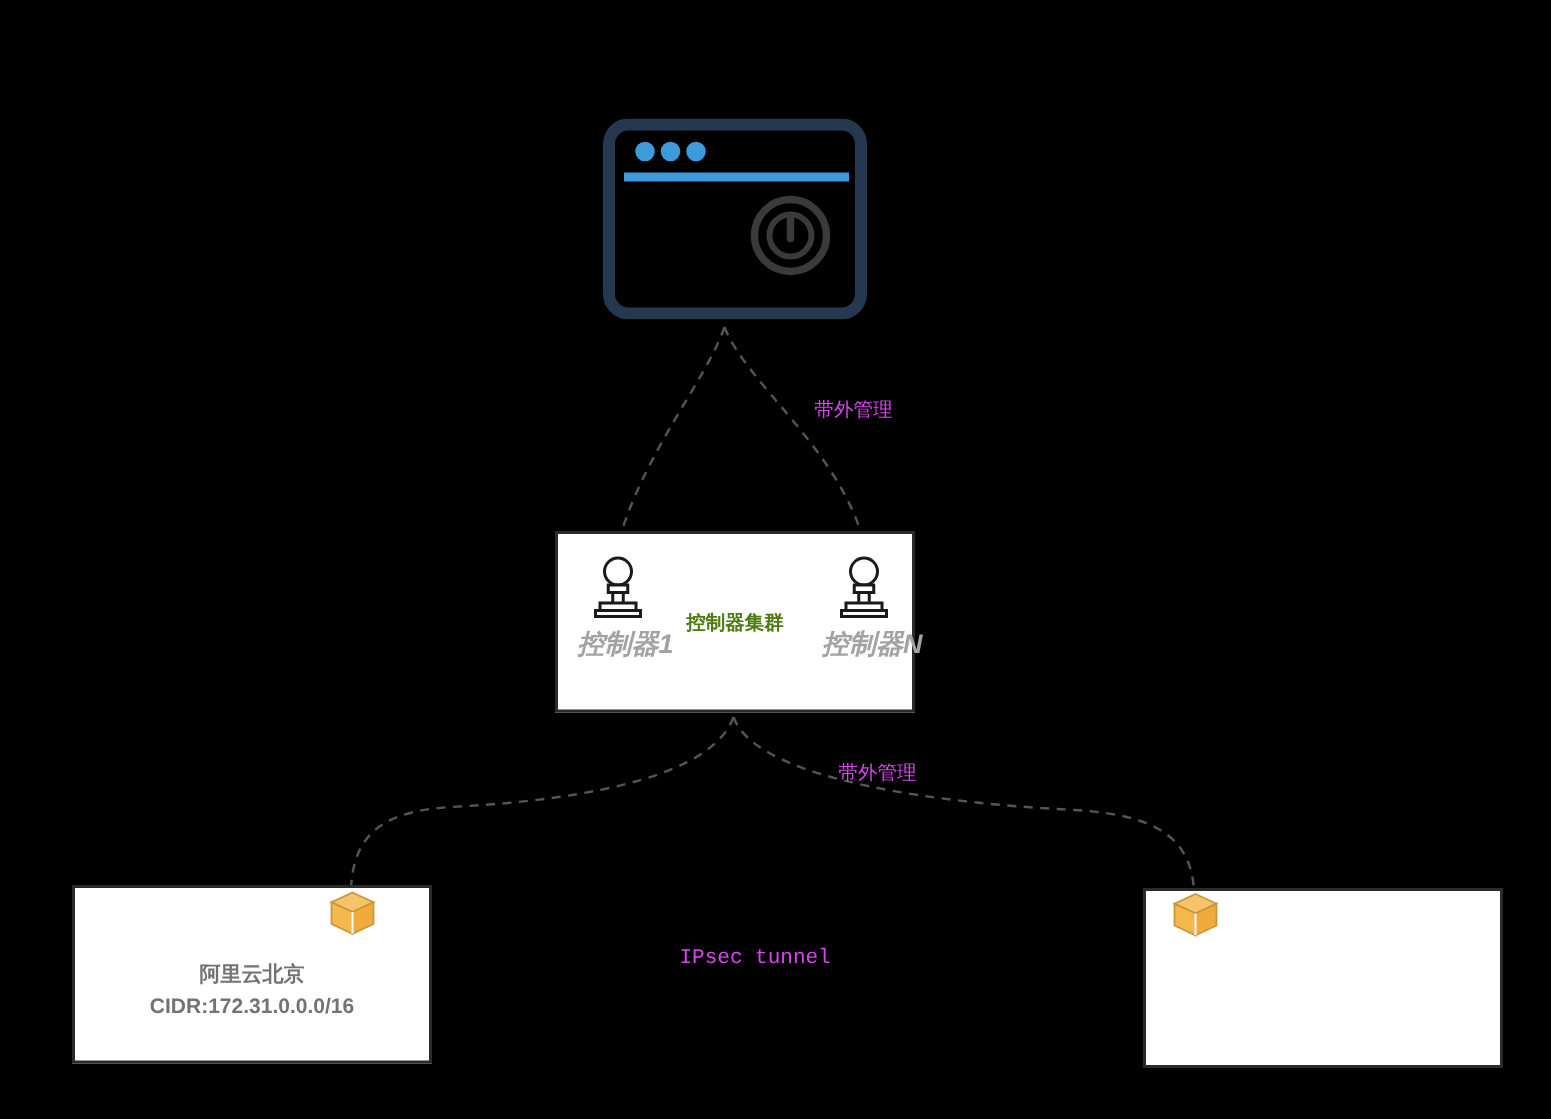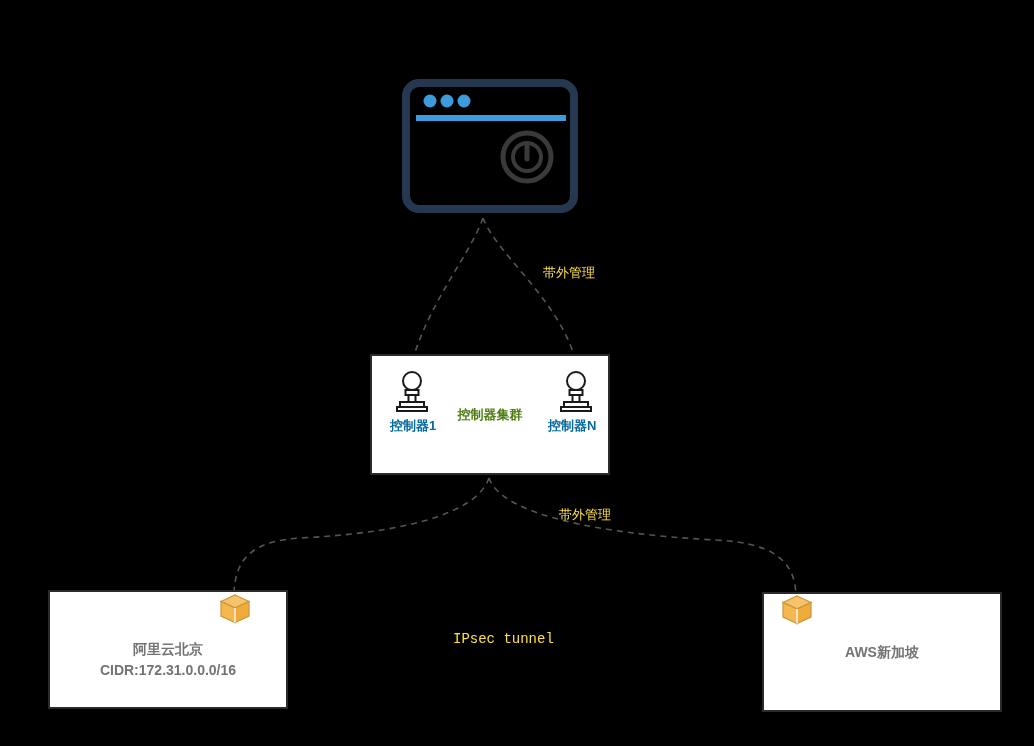--- a/index.html
+++ b/index.html
@@ -35,29 +35,30 @@
   }
   .node-text {
     position: absolute;
     text-align: center;
     color: #737373;
     font-weight: bold;
     white-space: nowrap;
   }
   .edge-label {
     position: absolute;
-    color: #fde047;
+    color: #d946ef;
     white-space: nowrap;
   }
   .icon-label {
     position: absolute;
-    color: #0369a1;
+    color: #a3a3a3;
     font-weight: bold;
     white-space: nowrap;
-    font-size: 13px;
+    font-size: 18px;
+    font-style: italic;
   }
   .cluster-title {
     position: absolute;
     color: #4d7c0f;
     font-weight: bold;
     white-space: nowrap;
     font-size: 13px;
   }
 </style>
 </head>
@@ -134,19 +135,18 @@
 
   <div class="node-box" style="left:762px; top:592px; width:240px; height:120px;"></div>
   <div style="position:absolute; left:780px; top:594px; width:34px; height:32px;">
     <svg width="34" height="32" viewBox="0 0 34 32">
       <path d="M17,2 L31,8.5 L17,15 L3,8.5 Z" fill="#f7c36a" stroke="#c9973a" stroke-width="1.2"></path>
       <path d="M3,8.5 L3,23 L17,29.5 L17,15 Z" fill="#f5b84f" stroke="#c9973a" stroke-width="1.2"></path>
       <path d="M31,8.5 L31,23 L17,29.5 L17,15 Z" fill="#f0ab3c" stroke="#c9973a" stroke-width="1.2"></path>
       <path d="M17,15 L17,29.5" stroke="#ffffff" stroke-width="1.4"></path>
     </svg>
   </div>
-  <div class="node-text" style="left:772px; top:644px; width:220px; font-size:14px;">AWS新加坡</div>
 
   <div class="edge-label" style="left:543px; top:264px; font-size:13px;">带外管理</div>
   <div class="edge-label" style="left:559px; top:506px; font-size:13px;">带外管理</div>
   <div class="edge-label" style="left:453px; top:631px; font-size:14px;font-family:Liberation Mono, monospace;">IPsec tunnel</div>
 
 </div>
 
 </body></html>

